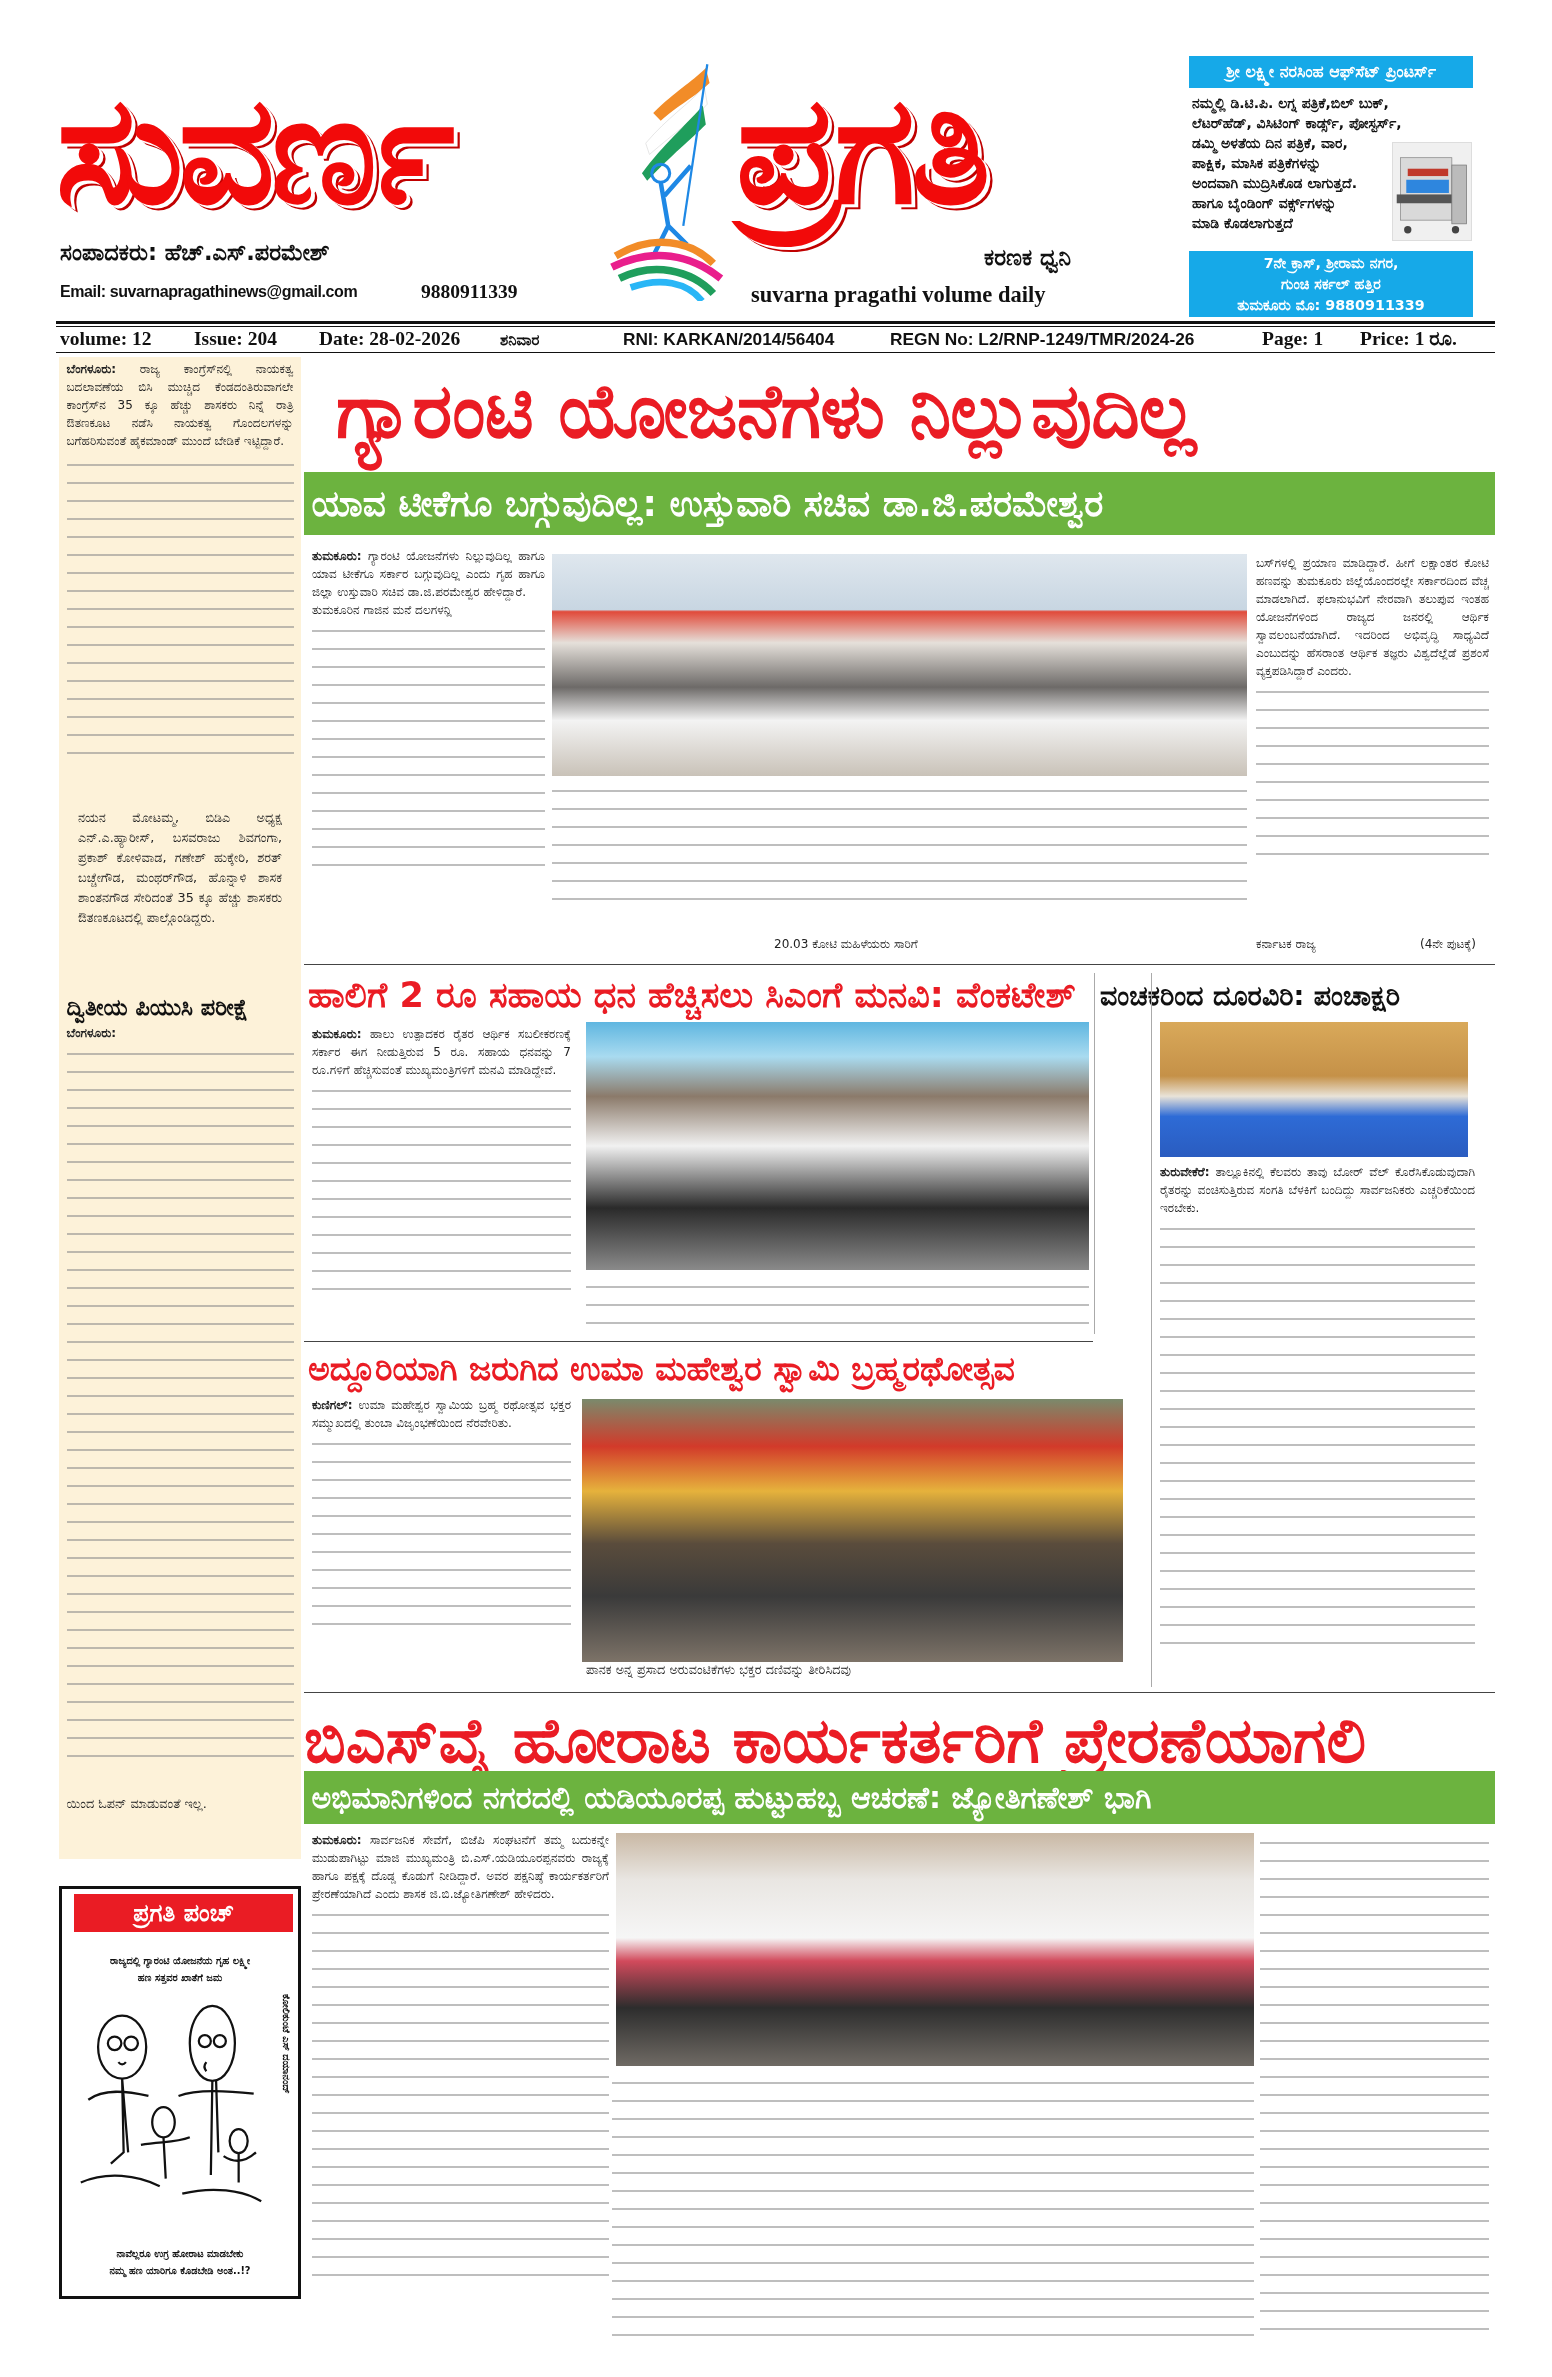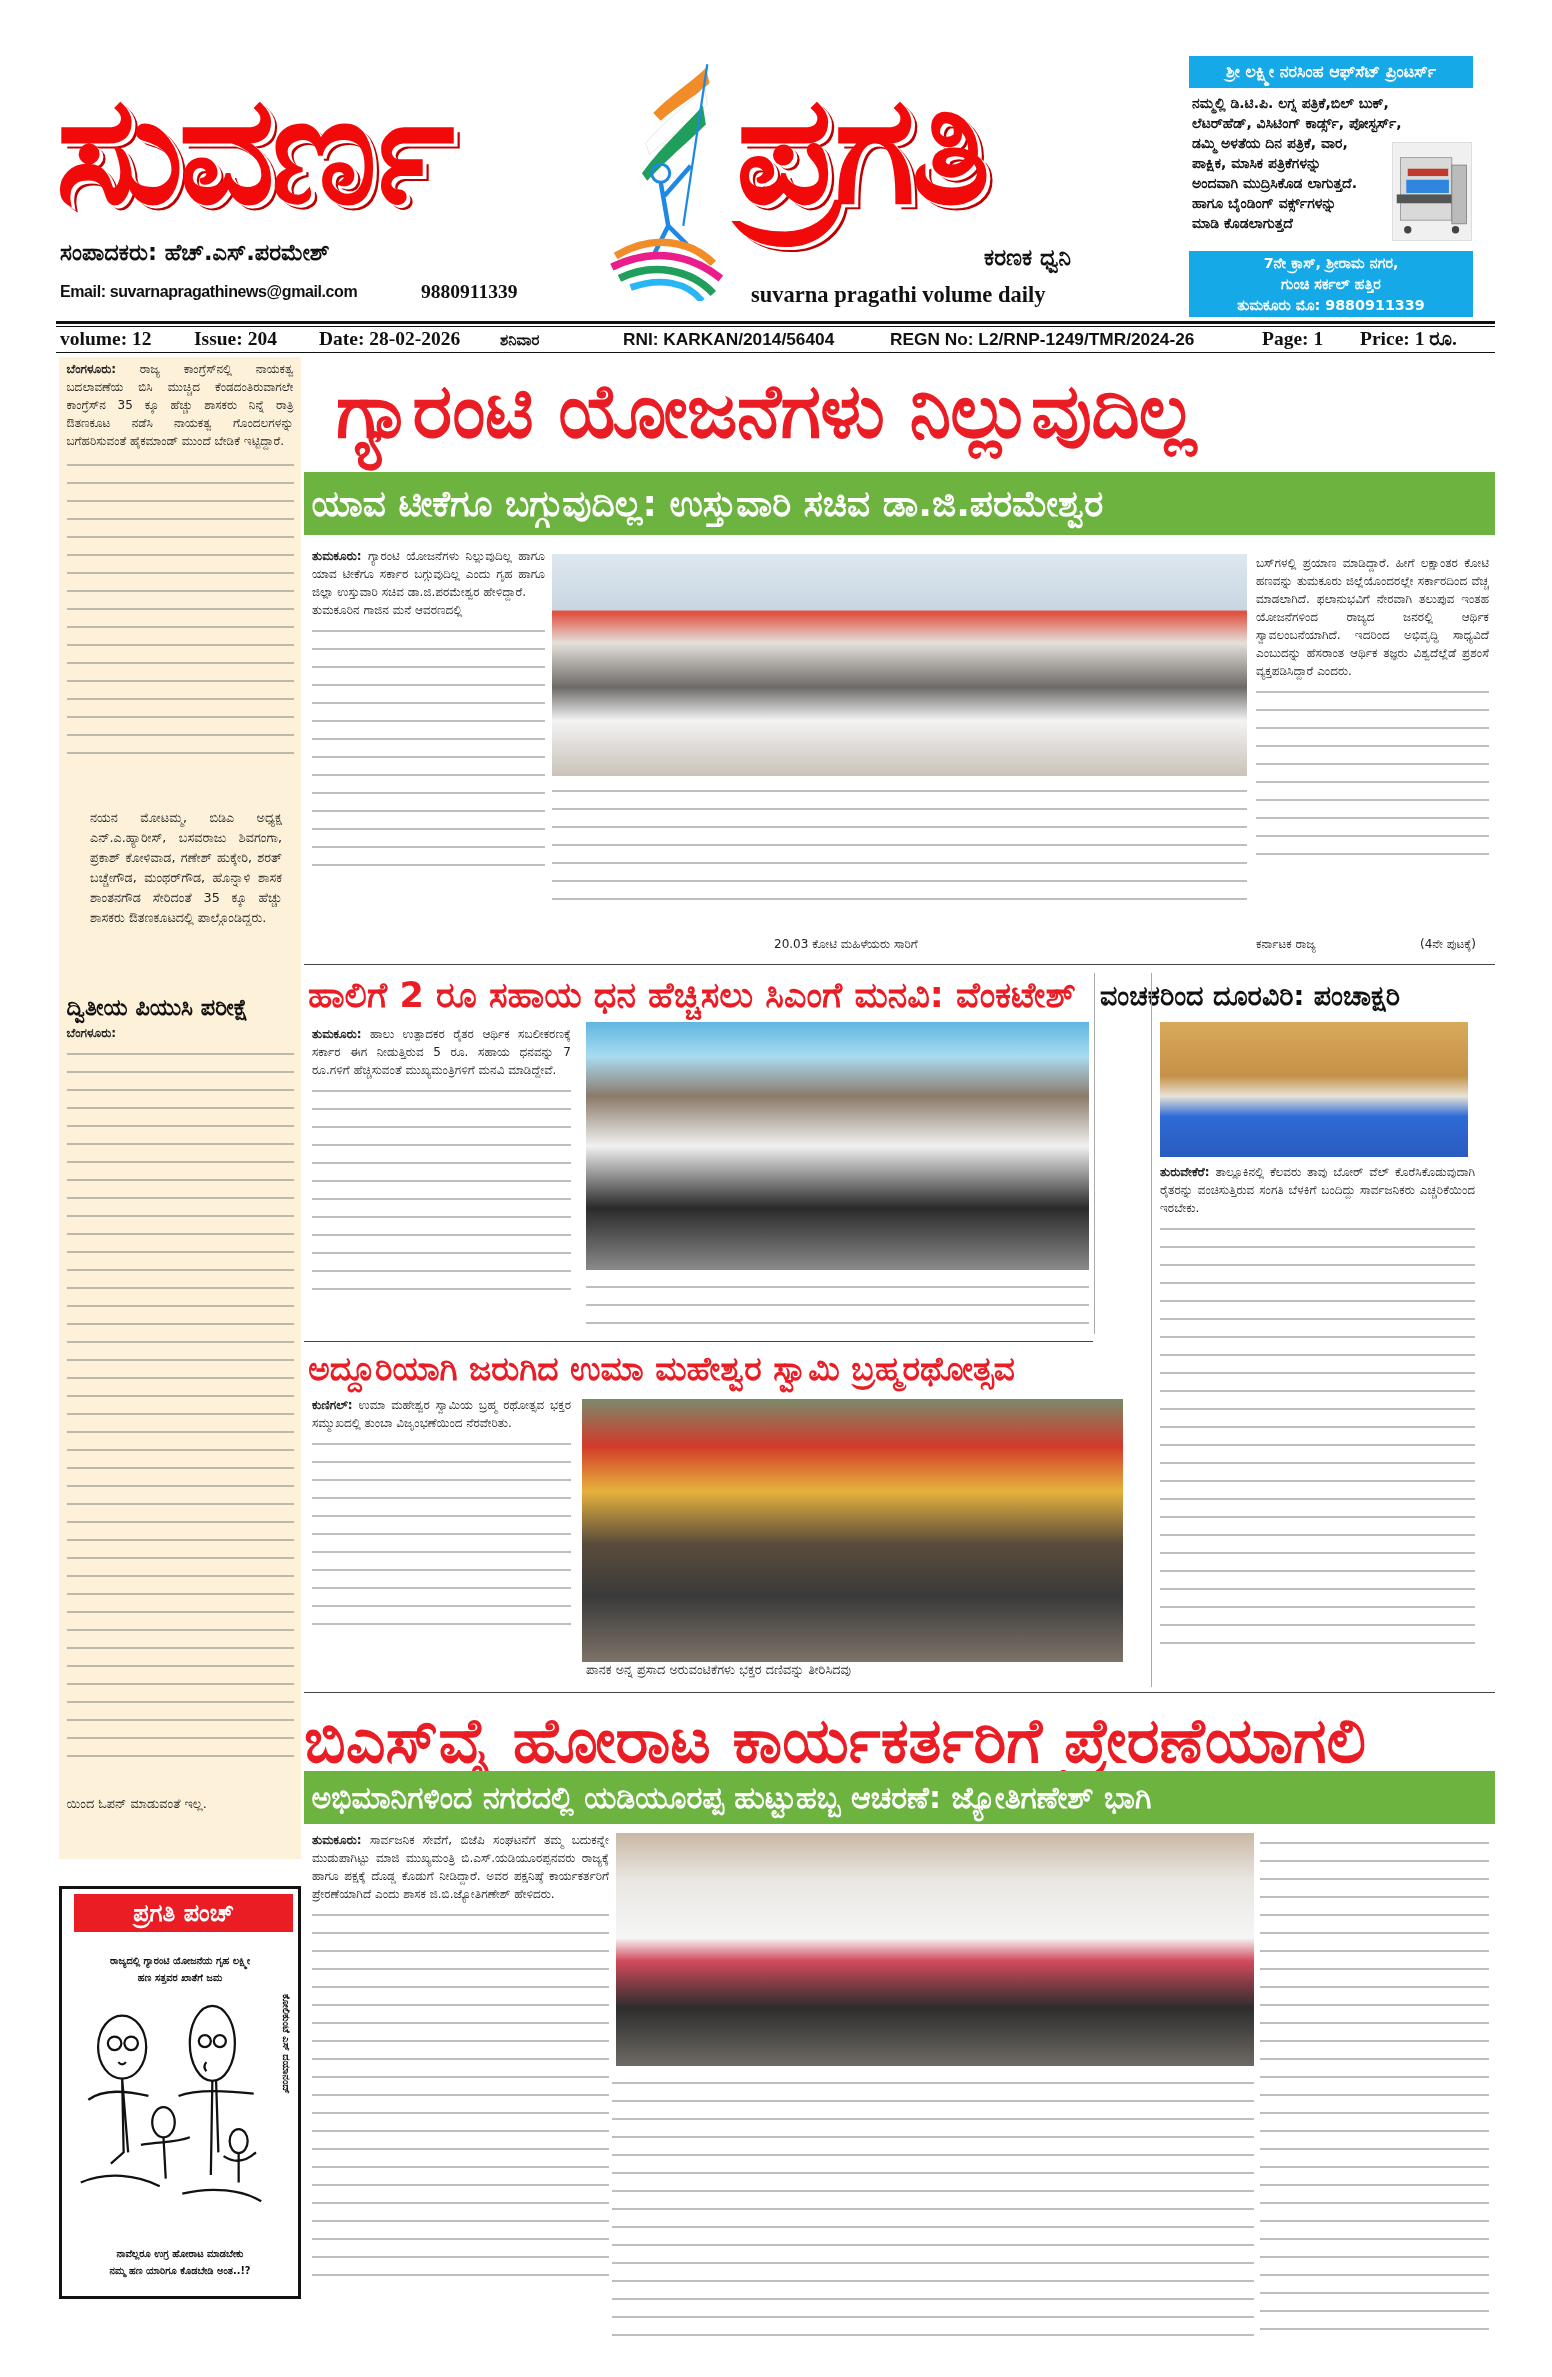--- a/index.html
+++ b/index.html
@@ -139,21 +139,21 @@
     <div class="line-fill"><span style="width:100%"></span></div>
     <div class="line-fill"><span style="width:100%"></span></div>
     <div class="line-fill"><span style="width:100%"></span></div>
     <div class="line-fill"><span style="width:100%"></span></div>
     <div class="line-fill"><span style="width:100%"></span></div>
     <div class="line-fill"><span style="width:100%"></span></div>
     <div class="line-fill"><span style="width:100%"></span></div>
     <div class="line-fill"><span style="width:100%"></span></div>
     <div class="line-fill"><span style="width:100%"></span></div>
   </div>
-  <div class="body-text" style="padding:0 19px; height:180px; overflow:hidden; font-size:12.8px; line-height:20px;margin-left:12px;">ನಯನ ಮೋಟಮ್ಮ, ಬಿಡಿಎ ಅಧ್ಯಕ್ಷ ಎನ್.ಎ.ಹ್ಯಾರೀಸ್, ಬಸವರಾಜು ಶಿವಗಂಗಾ, ಪ್ರಕಾಶ್ ಕೋಳಿವಾಡ, ಗಣೇಶ್ ಹುಕ್ಕೇರಿ, ಶರತ್ ಬಚ್ಚೇಗೌಡ, ಮಂಥರ್‌ಗೌಡ, ಹೊನ್ನಾಳಿ ಶಾಸಕ ಶಾಂತನಗೌಡ ಸೇರಿದಂತೆ 35 ಕ್ಕೂ ಹೆಚ್ಚು ಶಾಸಕರು ಔತಣಕೂಟದಲ್ಲಿ ಪಾಲ್ಗೊಂಡಿದ್ದರು.</div>
+  <div class="body-text" style="padding:0 19px; height:180px; overflow:hidden; font-size:12.8px; line-height:20px;">ನಯನ ಮೋಟಮ್ಮ, ಬಿಡಿಎ ಅಧ್ಯಕ್ಷ ಎನ್.ಎ.ಹ್ಯಾರೀಸ್, ಬಸವರಾಜು ಶಿವಗಂಗಾ, ಪ್ರಕಾಶ್ ಕೋಳಿವಾಡ, ಗಣೇಶ್ ಹುಕ್ಕೇರಿ, ಶರತ್ ಬಚ್ಚೇಗೌಡ, ಮಂಥರ್‌ಗೌಡ, ಹೊನ್ನಾಳಿ ಶಾಸಕ ಶಾಂತನಗೌಡ ಸೇರಿದಂತೆ 35 ಕ್ಕೂ ಹೆಚ್ಚು ಶಾಸಕರು ಔತಣಕೂಟದಲ್ಲಿ ಪಾಲ್ಗೊಂಡಿದ್ದರು.</div>
   <div class="left-head" style="text-align:left; padding-left:7.5px; font-size:22.5px;">ದ್ವಿತೀಯ ಪಿಯುಸಿ ಪರೀಕ್ಷೆ</div>
   <div class="body-text" style="padding:3px 7.5px; height:774px; overflow:hidden;">
     <span class="dateline">ಬೆಂಗಳೂರು:</span>
     <div class="line-fill"><span style="width:100%"></span></div>
     <div class="line-fill"><span style="width:100%"></span></div>
     <div class="line-fill"><span style="width:100%"></span></div>
     <div class="line-fill"><span style="width:100%"></span></div>
     <div class="line-fill"><span style="width:100%"></span></div>
     <div class="line-fill"><span style="width:100%"></span></div>
     <div class="line-fill"><span style="width:100%"></span></div>
@@ -226,21 +226,21 @@
     <div>ನಮ್ಮ ಹಣ ಯಾರಿಗೂ ಕೊಡಬೇಡಿ ಅಂತ..!?</div>
   </div>
 </div>
 
 <div class="abs hl-red" style="left:304px; top:361px; width:1191px; height:101px; font-size:75px; line-height:101px; letter-spacing:-0.8px;margin-left:32px;">ಗ್ಯಾರಂಟಿ ಯೋಜನೆಗಳು ನಿಲ್ಲುವುದಿಲ್ಲ</div>
 <div class="abs green-bar" style="left:304px; top:472px; width:1191px; height:63px; font-size:36px; line-height:63px; padding-left:7.5px;">ಯಾವ ಟೀಕೆಗೂ ಬಗ್ಗುವುದಿಲ್ಲ: ಉಸ್ತುವಾರಿ ಸಚಿವ ಡಾ.ಜಿ.ಪರಮೇಶ್ವರ</div>
 
 <div class="abs body-text" style="left:312px; top:547px; width:233px; height:406px; overflow:hidden;">
   <span class="dateline">ತುಮಕೂರು:</span>
   <span>ಗ್ಯಾರಂಟಿ ಯೋಜನೆಗಳು ನಿಲ್ಲುವುದಿಲ್ಲ ಹಾಗೂ ಯಾವ ಟೀಕೆಗೂ ಸರ್ಕಾರ ಬಗ್ಗುವುದಿಲ್ಲ ಎಂದು ಗೃಹ ಹಾಗೂ ಜಿಲ್ಲಾ ಉಸ್ತುವಾರಿ ಸಚಿವ ಡಾ.ಜಿ.ಪರಮೇಶ್ವರ ಹೇಳಿದ್ದಾರೆ.</span>
-  <div>ತುಮಕೂರಿನ ಗಾಜಿನ ಮನೆ ಆವರಣದಲ್ಲಿ</div>
+  <div>ತುಮಕೂರಿನ ಗಾಜಿನ ಮನೆ ದಲಗಳನ್ಲಿ</div>
   <div class="line-fill"><span style="width:100%"></span></div>
   <div class="line-fill"><span style="width:100%"></span></div>
   <div class="line-fill"><span style="width:100%"></span></div>
   <div class="line-fill"><span style="width:100%"></span></div>
   <div class="line-fill"><span style="width:100%"></span></div>
   <div class="line-fill"><span style="width:100%"></span></div>
   <div class="line-fill"><span style="width:100%"></span></div>
   <div class="line-fill"><span style="width:100%"></span></div>
   <div class="line-fill"><span style="width:100%"></span></div>
   <div class="line-fill"><span style="width:100%"></span></div>

